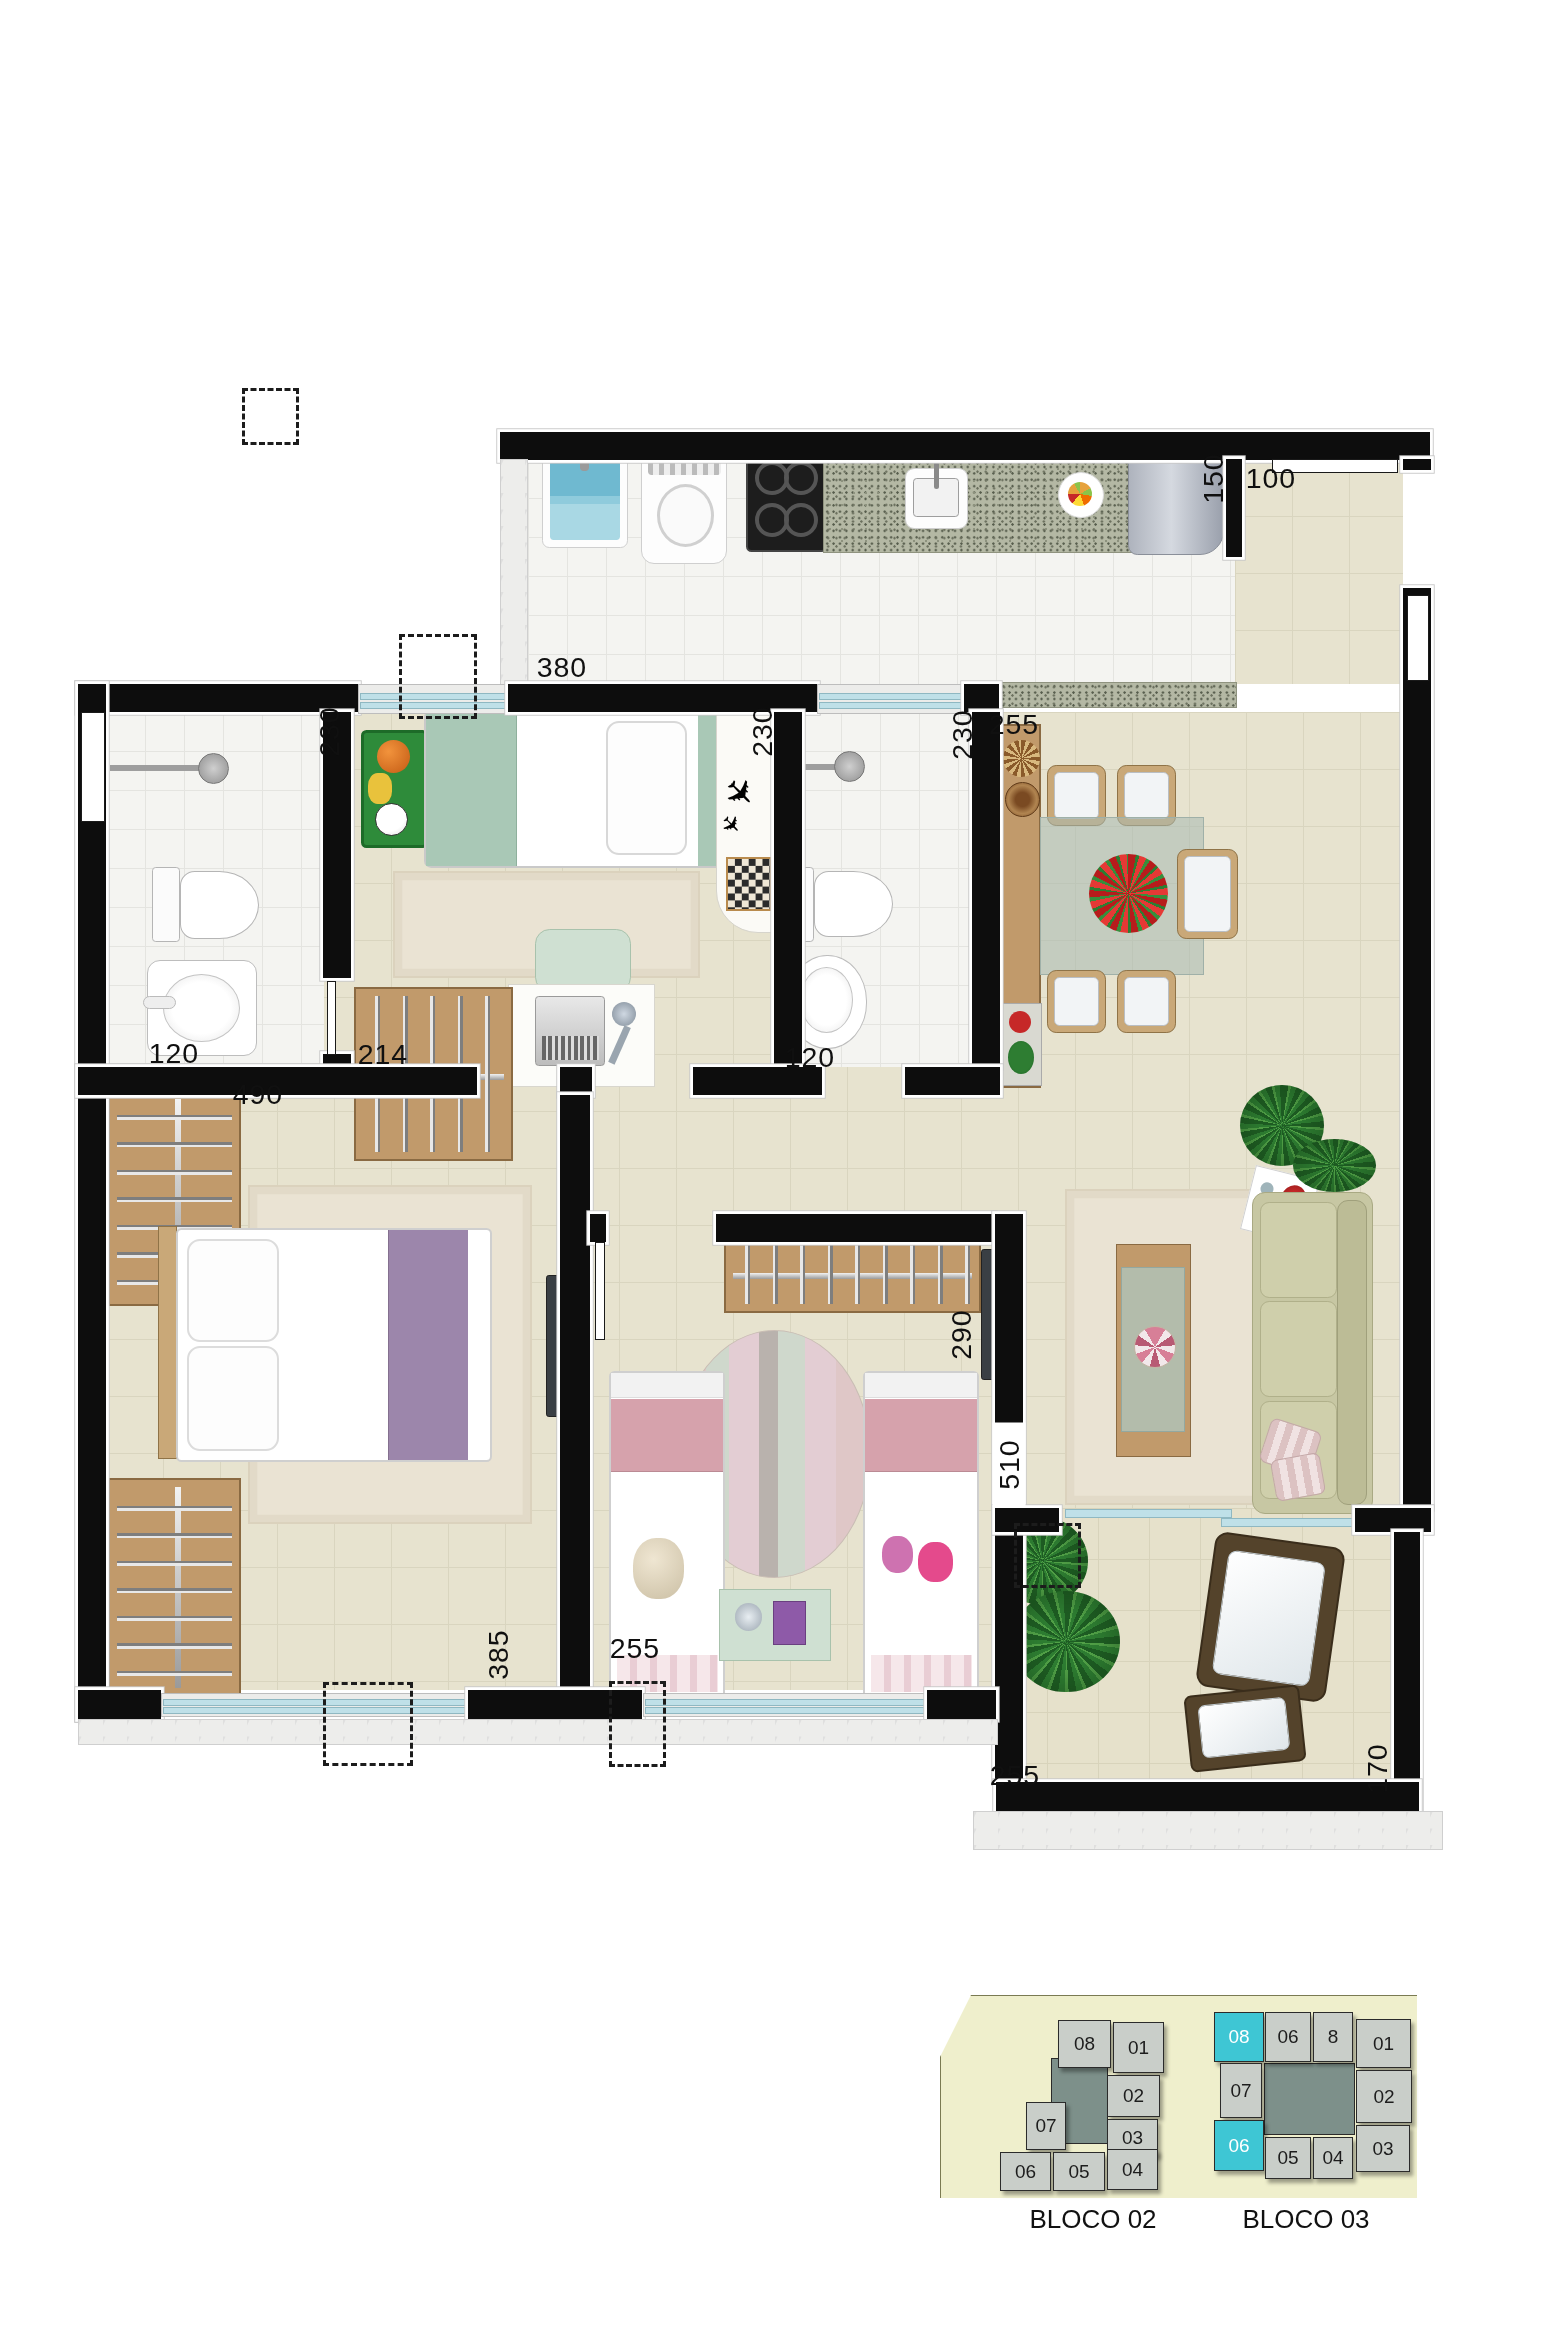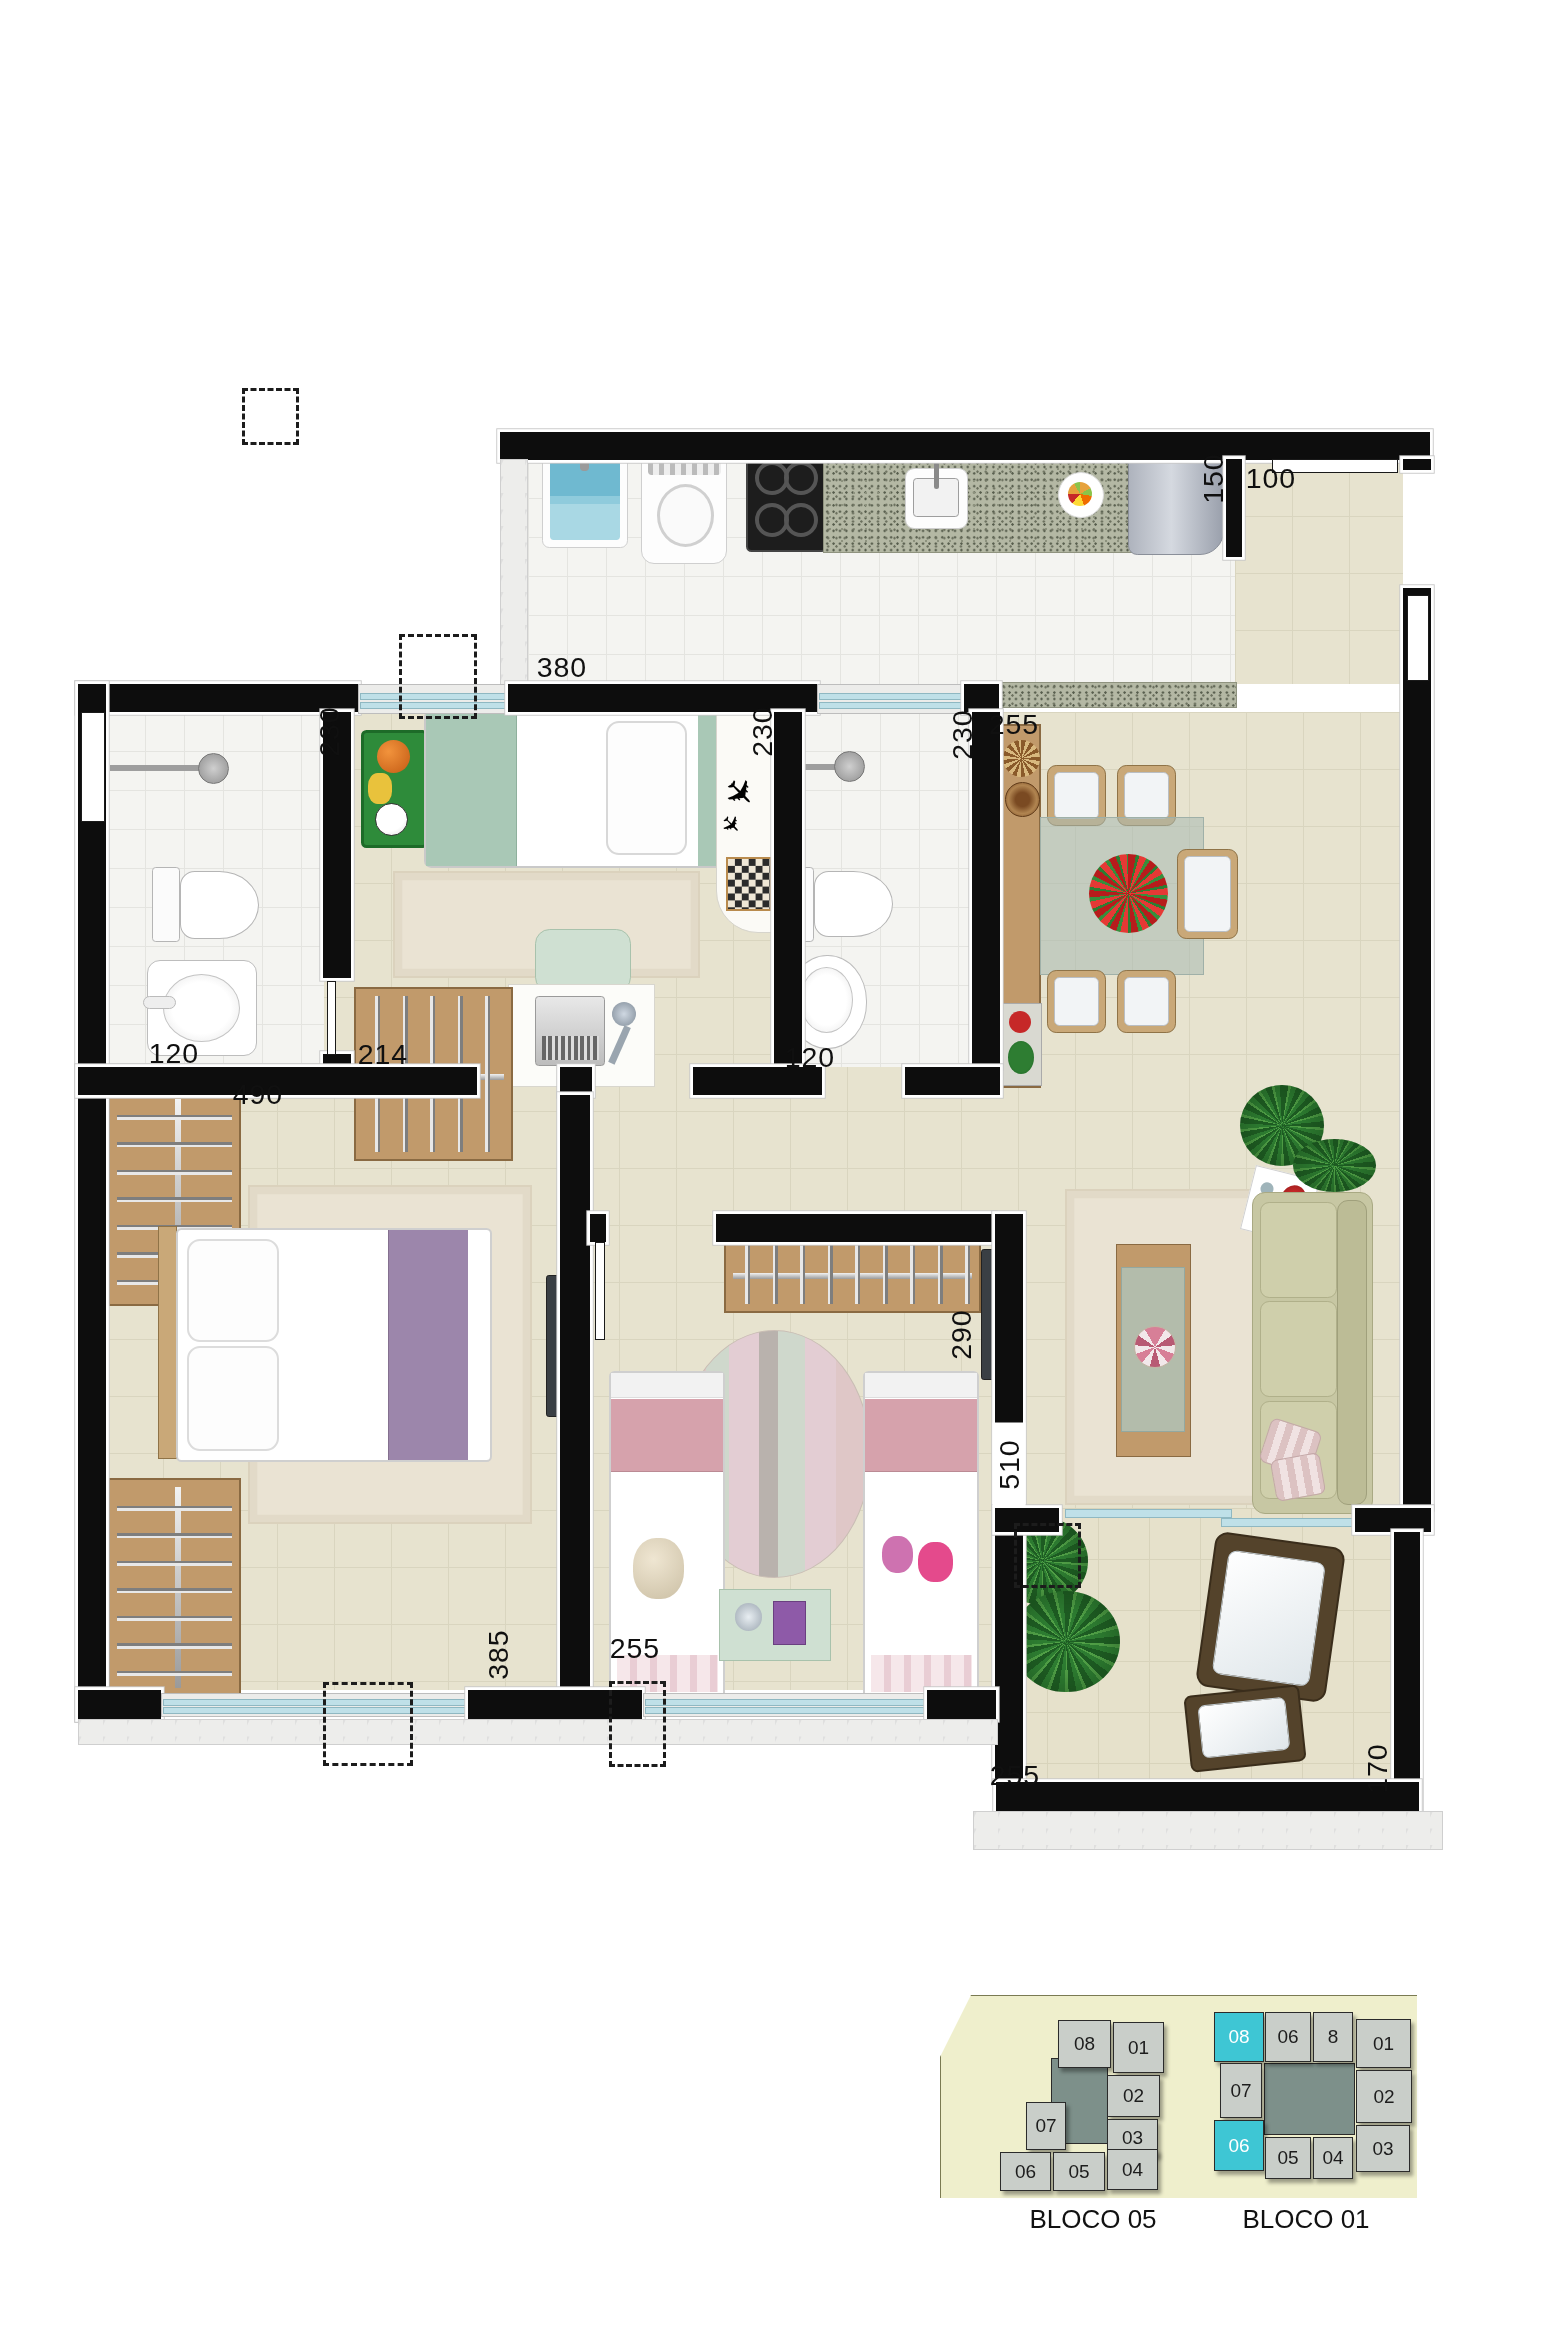--- a/index.html
+++ b/index.html
@@ -325,17 +325,17 @@
   <div class="kp-unit" style="left:1265px;top:2012px;width:46px;height:50px;">06</div>
   <div class="kp-unit" style="left:1313px;top:2012px;width:40px;height:50px;">8</div>
   <div class="kp-unit" style="left:1356px;top:2019px;width:55px;height:49px;">01</div>
   <div class="kp-unit" style="left:1220px;top:2063px;width:42px;height:55px;">07</div>
   <div class="kp-unit" style="left:1356px;top:2070px;width:56px;height:53px;">02</div>
   <div class="kp-unit kp-hl" style="left:1214px;top:2120px;width:50px;height:51px;">06</div>
   <div class="kp-unit" style="left:1265px;top:2137px;width:46px;height:42px;">05</div>
   <div class="kp-unit" style="left:1313px;top:2137px;width:40px;height:42px;">04</div>
   <div class="kp-unit" style="left:1356px;top:2125px;width:54px;height:47px;">03</div>
 
-  <div class="kp-label" style="left:992px;top:2204px;">BLOCO 05</div>
-  <div class="kp-label" style="left:1205px;top:2204px;">BLOCO 01</div>
+  <div class="kp-label" style="left:992px;top:2204px;">BLOCO 02</div>
+  <div class="kp-label" style="left:1205px;top:2204px;">BLOCO 03</div>
 
 </div>
 
 
 </body></html>

